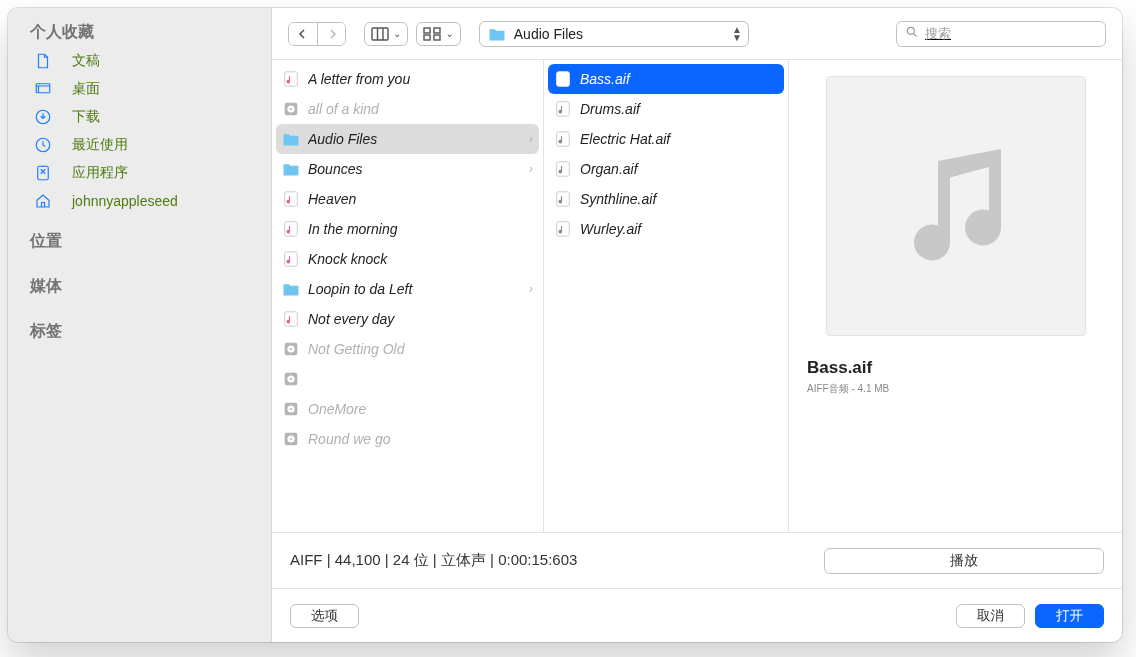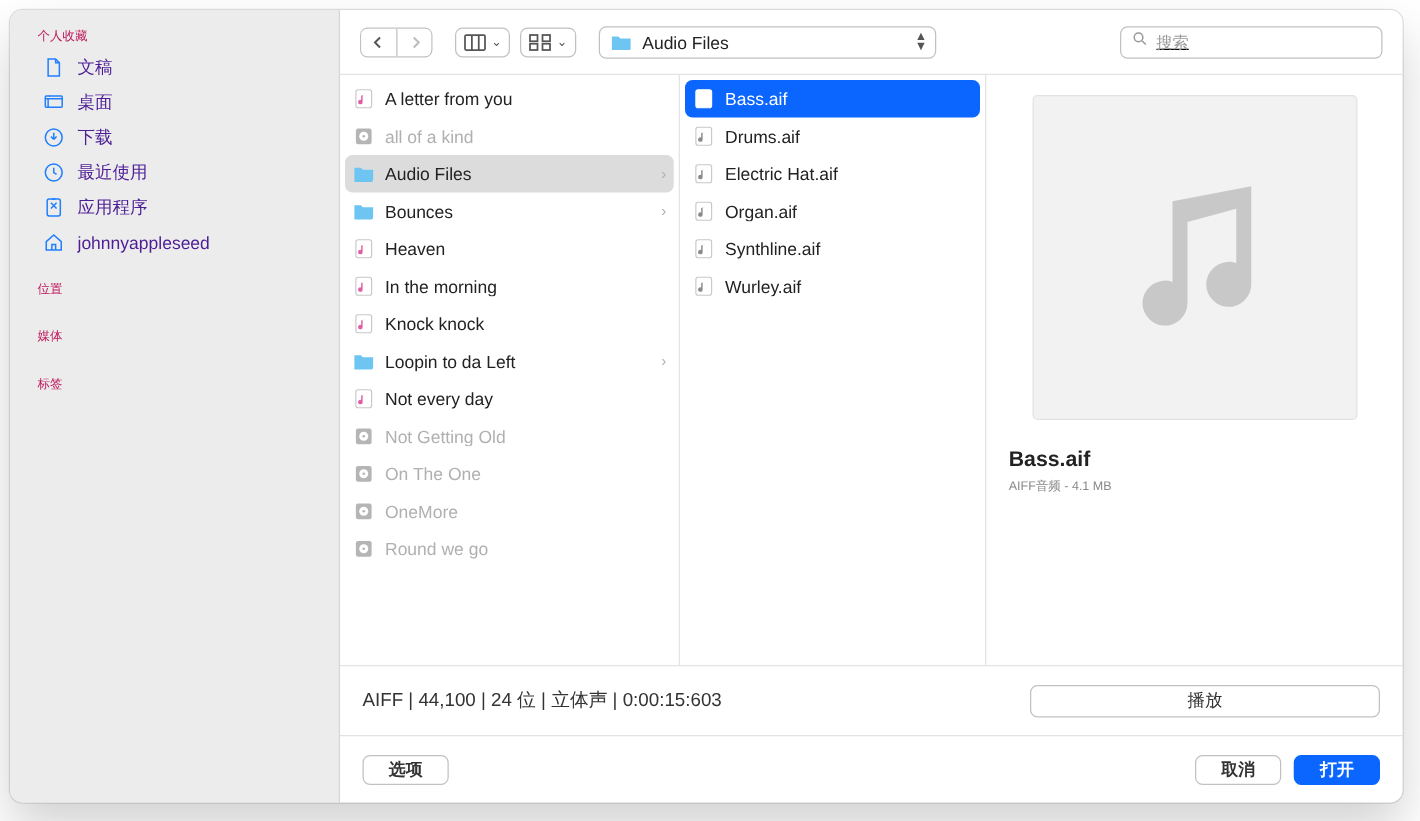--- a/index.html
+++ b/index.html
@@ -27,30 +27,30 @@
 
 .sidebar {
   width: 264px;
   background: #ececec;
   padding: 8px 0 8px 0;
   border-right: 1px solid #d6d6d6;
   font-size: 14px;
 }
 .sidebar-section-title {
   padding: 6px 18px 4px 22px;
-  color: #be185d;
-  font-size: 10px;
-  font-weight: 400;
+  color: #737373;
+  font-size: 16px;
+  font-weight: 700;
 }
 .sidebar-item {
   display: flex;
   align-items: center;
-  gap: 10px;
+  gap: 20px;
   padding: 5px 18px 5px 26px;
-  color: #4c1d95;
+  color: #4d7c0f;
   cursor: default;
 }
 .sidebar-icon {
   width: 18px;
   height: 18px;
   display: flex;
   align-items: center;
   justify-content: center;
 }
 .sidebar-icon svg { width: 18px; height: 18px; }
@@ -173,20 +173,21 @@
 .row {
   display: flex;
   align-items: center;
   gap: 8px;
   padding: 3px 10px;
   height: 30px;
   font-size: 14px;
   color: #222;
   position: relative;
   cursor: default;
+  font-style: italic;
 }
 .row .file-ico {
   width: 18px;
   height: 18px;
   display: flex;
   align-items: center;
   justify-content: center;
 }
 .row .label { flex: 1; overflow: hidden; text-overflow: ellipsis; white-space: nowrap; }
 .row .chev {
@@ -253,21 +254,20 @@
 }
 
 
 .actionbar {
   border-top: 1px solid #e3e3e3;
   height: 54px;
   display: flex;
   align-items: center;
   padding: 0 18px;
   gap: 10px;
-  font-weight: bold;
 }
 .btn {
   height: 24px;
   padding: 0 20px;
   border: 1px solid #c1c1c1;
   border-radius: 6px;
   background: #fff;
   display: flex;
   align-items: center;
   justify-content: center;
@@ -507,21 +507,20 @@
             <span class="label">Not Getting Old</span>
           </div>
           <div class="row dim">
             <span class="file-ico">
               <svg viewBox="0 0 20 20">
                 <rect x="3" y="3" width="14" height="14" rx="2" fill="#7a7a7a"></rect>
                 <circle cx="10" cy="10" r="4" fill="#fff"></circle>
                 <circle cx="10" cy="10" r="1.2" fill="#7a7a7a"></circle>
               </svg>
             </span>
-            <span class="label">On The One</span>
           </div>
           <div class="row dim">
             <span class="file-ico">
               <svg viewBox="0 0 20 20">
                 <rect x="3" y="3" width="14" height="14" rx="2" fill="#7a7a7a"></rect>
                 <circle cx="10" cy="10" r="4" fill="#fff"></circle>
                 <circle cx="10" cy="10" r="1.2" fill="#7a7a7a"></circle>
               </svg>
             </span>
             <span class="label">OneMore</span>

